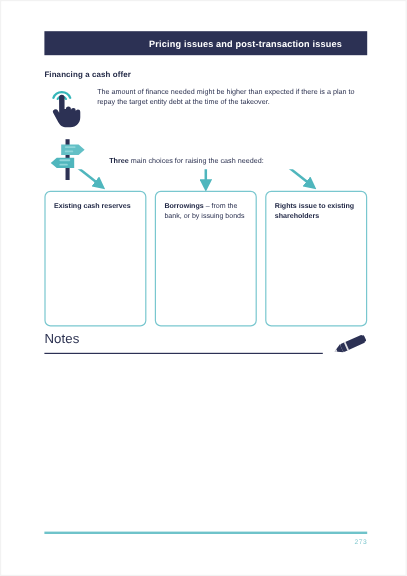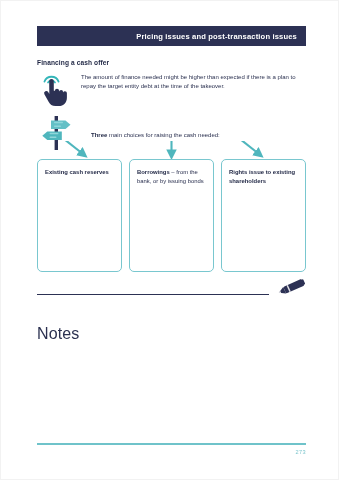--- a/index.html
+++ b/index.html
@@ -22,21 +22,21 @@
   
   .header-bar{
     position:absolute;
     left:36px;top:25px;
     width:269px;height:20px;
     background:#2c3154;
     display:flex;
     align-items:center;
     justify-content:flex-end;
     box-sizing:border-box;
-    padding-right:9px;
+    padding-right:21px;
   }
   .header-title{
     color:#ffffff;
     font-size:7.6px;
     font-weight:bold;
     letter-spacing:0.15px;
     white-space:nowrap;
   }
 
   
@@ -115,24 +115,23 @@
 
   
   .notes-wrap{
     position:absolute;
     left:36px;top:276px;
     width:269px;height:22px;
   }
   .notes-label{
     position:absolute;
     left:0;top:0;
-    font-size:16px;
+    font-size:11px;
     color:#2b3150;
     letter-spacing:0.1px;
-    margin-top:48px;
   }
   .notes-rule{
     position:absolute;
     left:0;top:17px;
     width:232px;height:1px;
     background:#2c3154;
   }
   .pencil-icon{
     position:absolute;
     left:238px;top:-2px;

